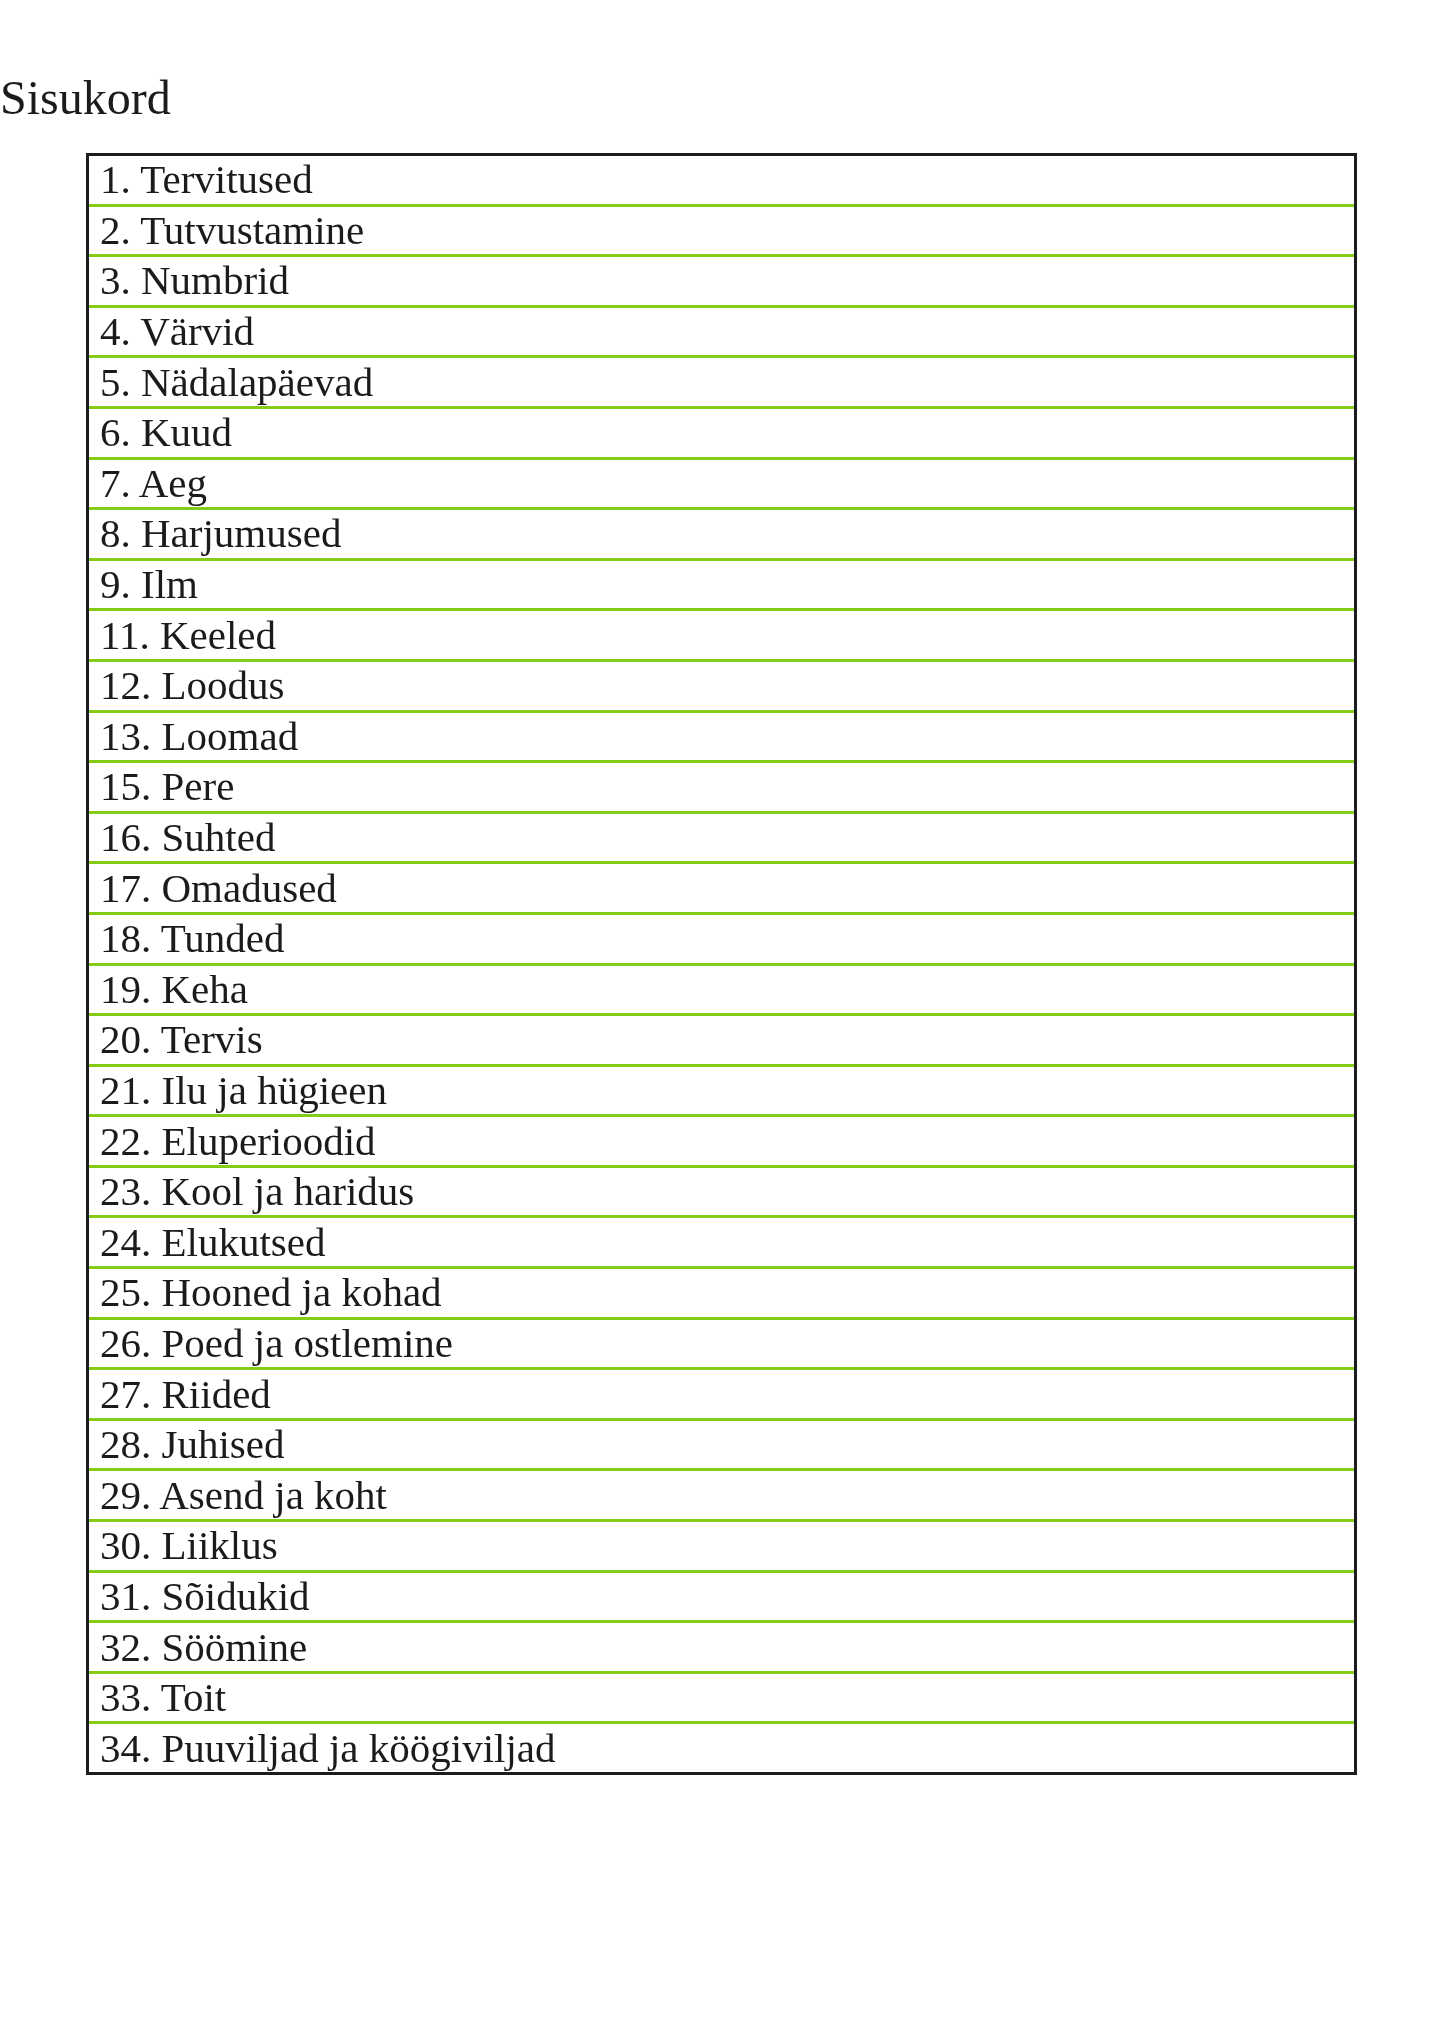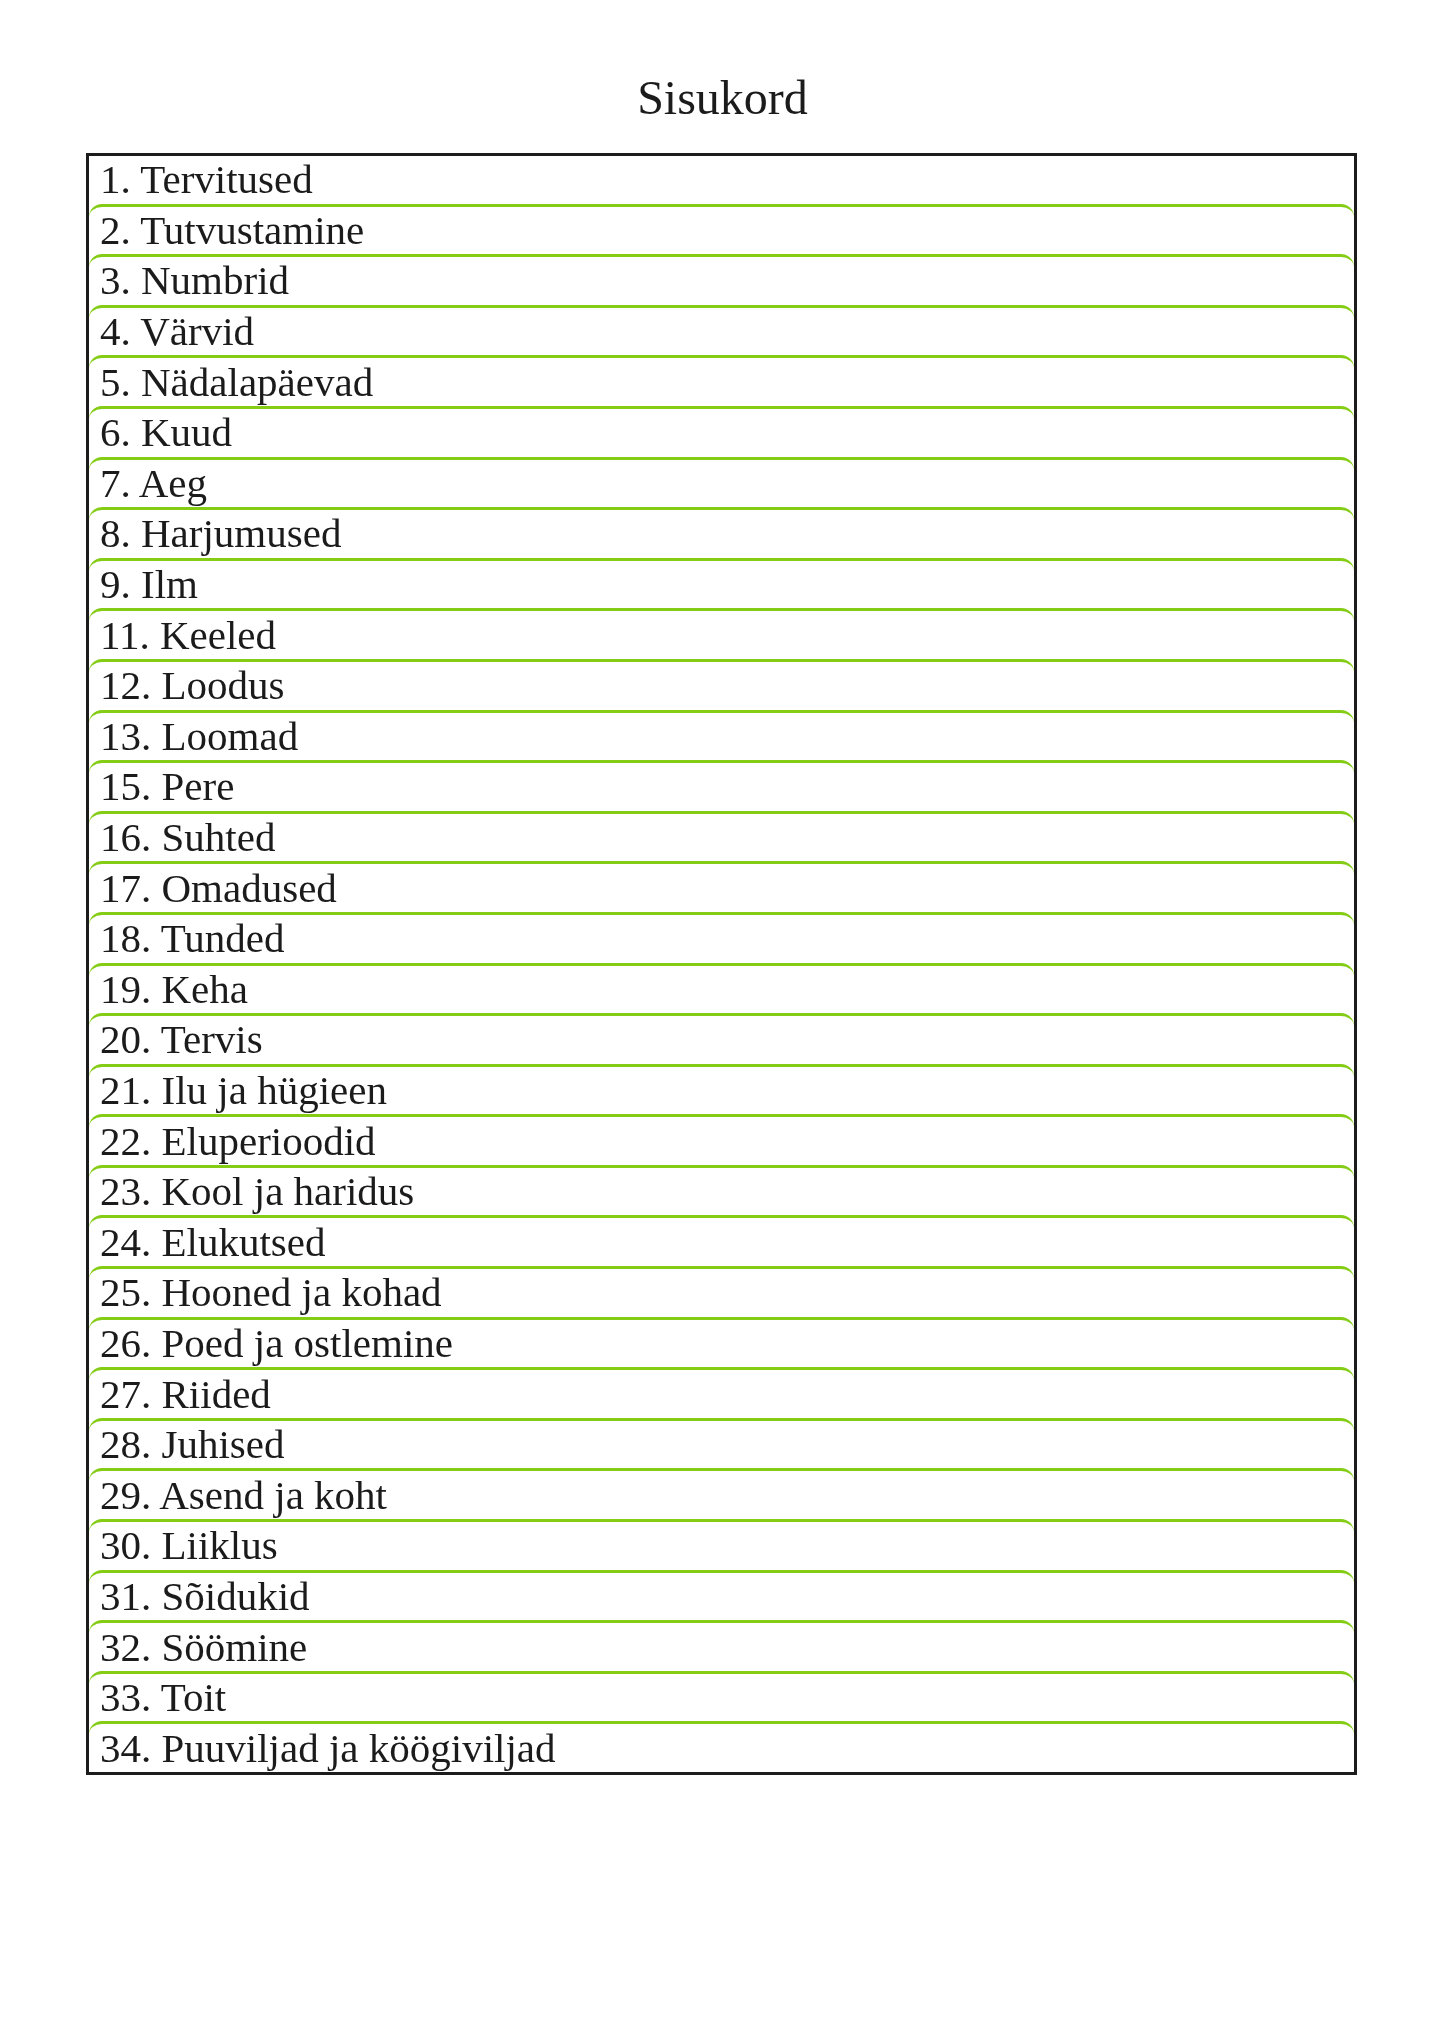--- a/index.html
+++ b/index.html
@@ -14,21 +14,21 @@
     background: #ffffff;
     font-family: "Liberation Serif", serif;
     color: #1b1b1b;
     overflow: hidden;
   }
   .doc-title {
     position: absolute;
     top: 74px;
     left: 0;
     width: 100%;
-    text-align: center;
+    text-align: left;
     font-size: 48px;
     line-height: 1;
     font-weight: normal;
     margin: 0;
     color: #1b1b1b;
   }
   .toc-table {
     position: absolute;
     left: 86px;
     top: 153px;
@@ -43,21 +43,20 @@
   .toc-row {
     flex: 1 1 0;
     box-sizing: border-box;
     display: flex;
     align-items: center;
     padding-left: 11px;
     font-size: 41px;
     line-height: 1;
     white-space: nowrap;
     color: #1b1b1b;
-    border-radius: 13px;
   }
   .toc-row + .toc-row {
     border-top: 3px solid #84cc16;
   }
 </style>
 </head>
 <body>
 
 <div class="page">
   <h1 class="doc-title">Sisukord</h1>

